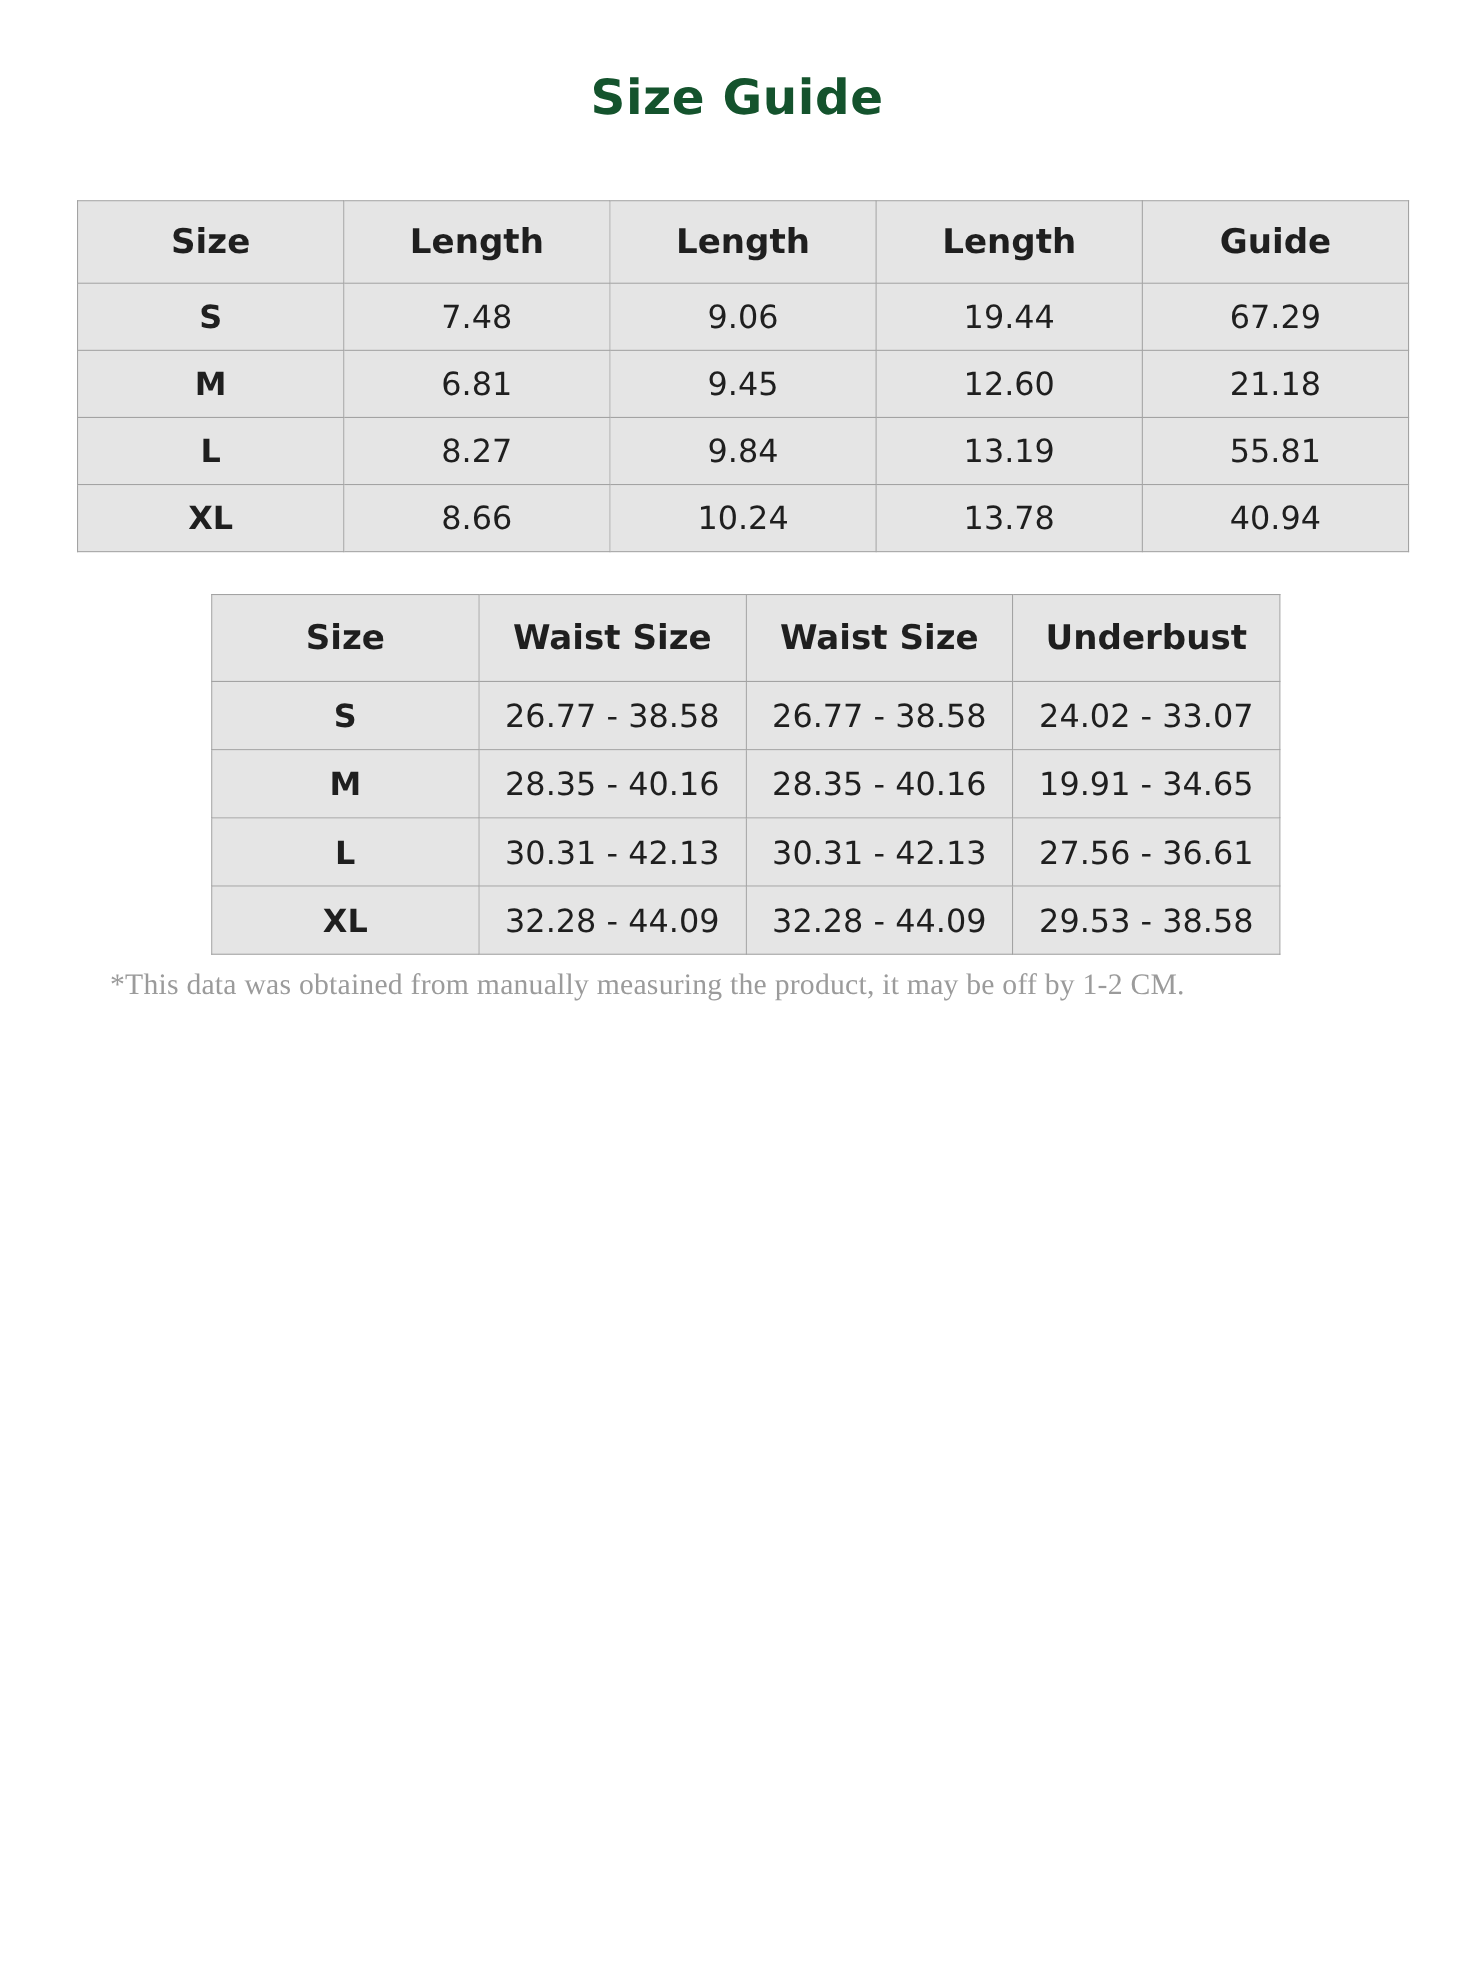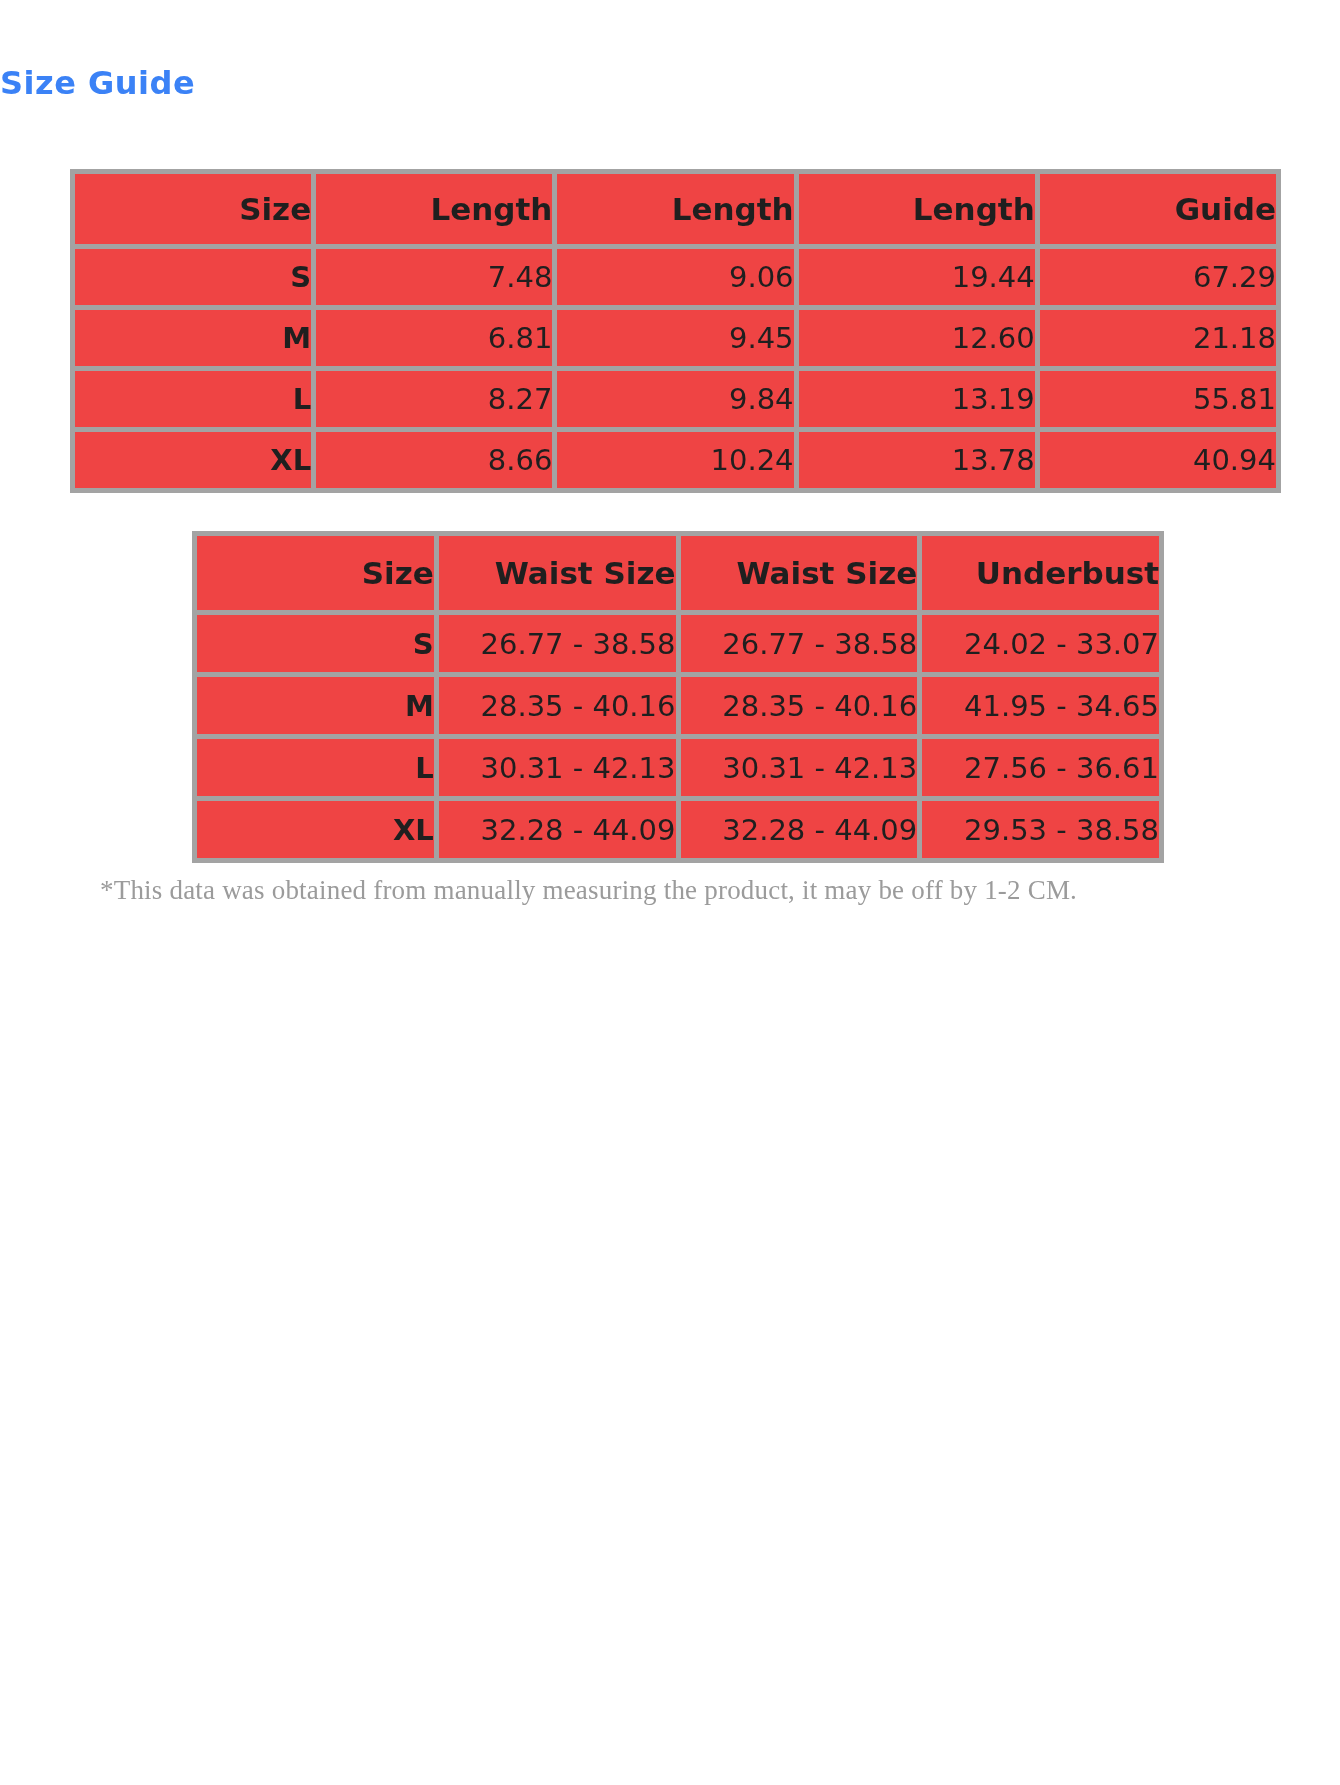--- a/index.html
+++ b/index.html
@@ -6,35 +6,36 @@
   html, body {
     width: 1340px;
     background: #ffffff;
     font-family: "DejaVu Sans", "Liberation Sans", sans-serif;
     color: #1f1f1f;
   }
   body { width: 1340px; height: 1785px; overflow: hidden; }
 
   .page-title {
     margin-top: 64px;
-    font-size: 32px;
+    text-align: center;
+    font-size: 44px;
     font-weight: bold;
-    color: #3b82f6;
+    color: #14532d;
     letter-spacing: 0.5px;
   }
 
   table {
     border-collapse: collapse;
     table-layout: fixed;
   }
   th, td {
-    border: 5px solid #a3a3a3;
-    text-align: right;
+    border: 1px solid #a3a3a3;
+    text-align: center;
     vertical-align: middle;
-    background: #ef4444;
+    background: #e5e5e5;
     overflow: hidden;
     white-space: nowrap;
   }
   th {
     font-size: 31px;
     font-weight: bold;
     color: #1f1f1f;
   }
   td {
     font-size: 29px;
@@ -140,21 +141,21 @@
     <tr>
       <td class="row-size">S</td>
       <td>26.77 - 38.58</td>
       <td>26.77 - 38.58</td>
       <td>24.02 - 33.07</td>
     </tr>
     <tr>
       <td class="row-size">M</td>
       <td>28.35 - 40.16</td>
       <td>28.35 - 40.16</td>
-      <td>41.95 - 34.65</td>
+      <td>19.91 - 34.65</td>
     </tr>
     <tr>
       <td class="row-size">L</td>
       <td>30.31 - 42.13</td>
       <td>30.31 - 42.13</td>
       <td>27.56 - 36.61</td>
     </tr>
     <tr>
       <td class="row-size">XL</td>
       <td>32.28 - 44.09</td>

